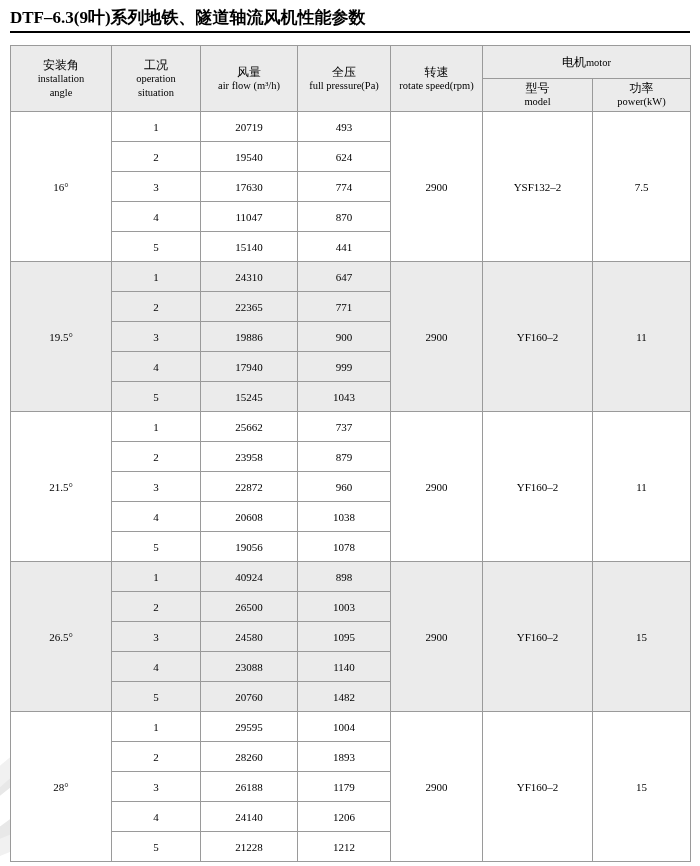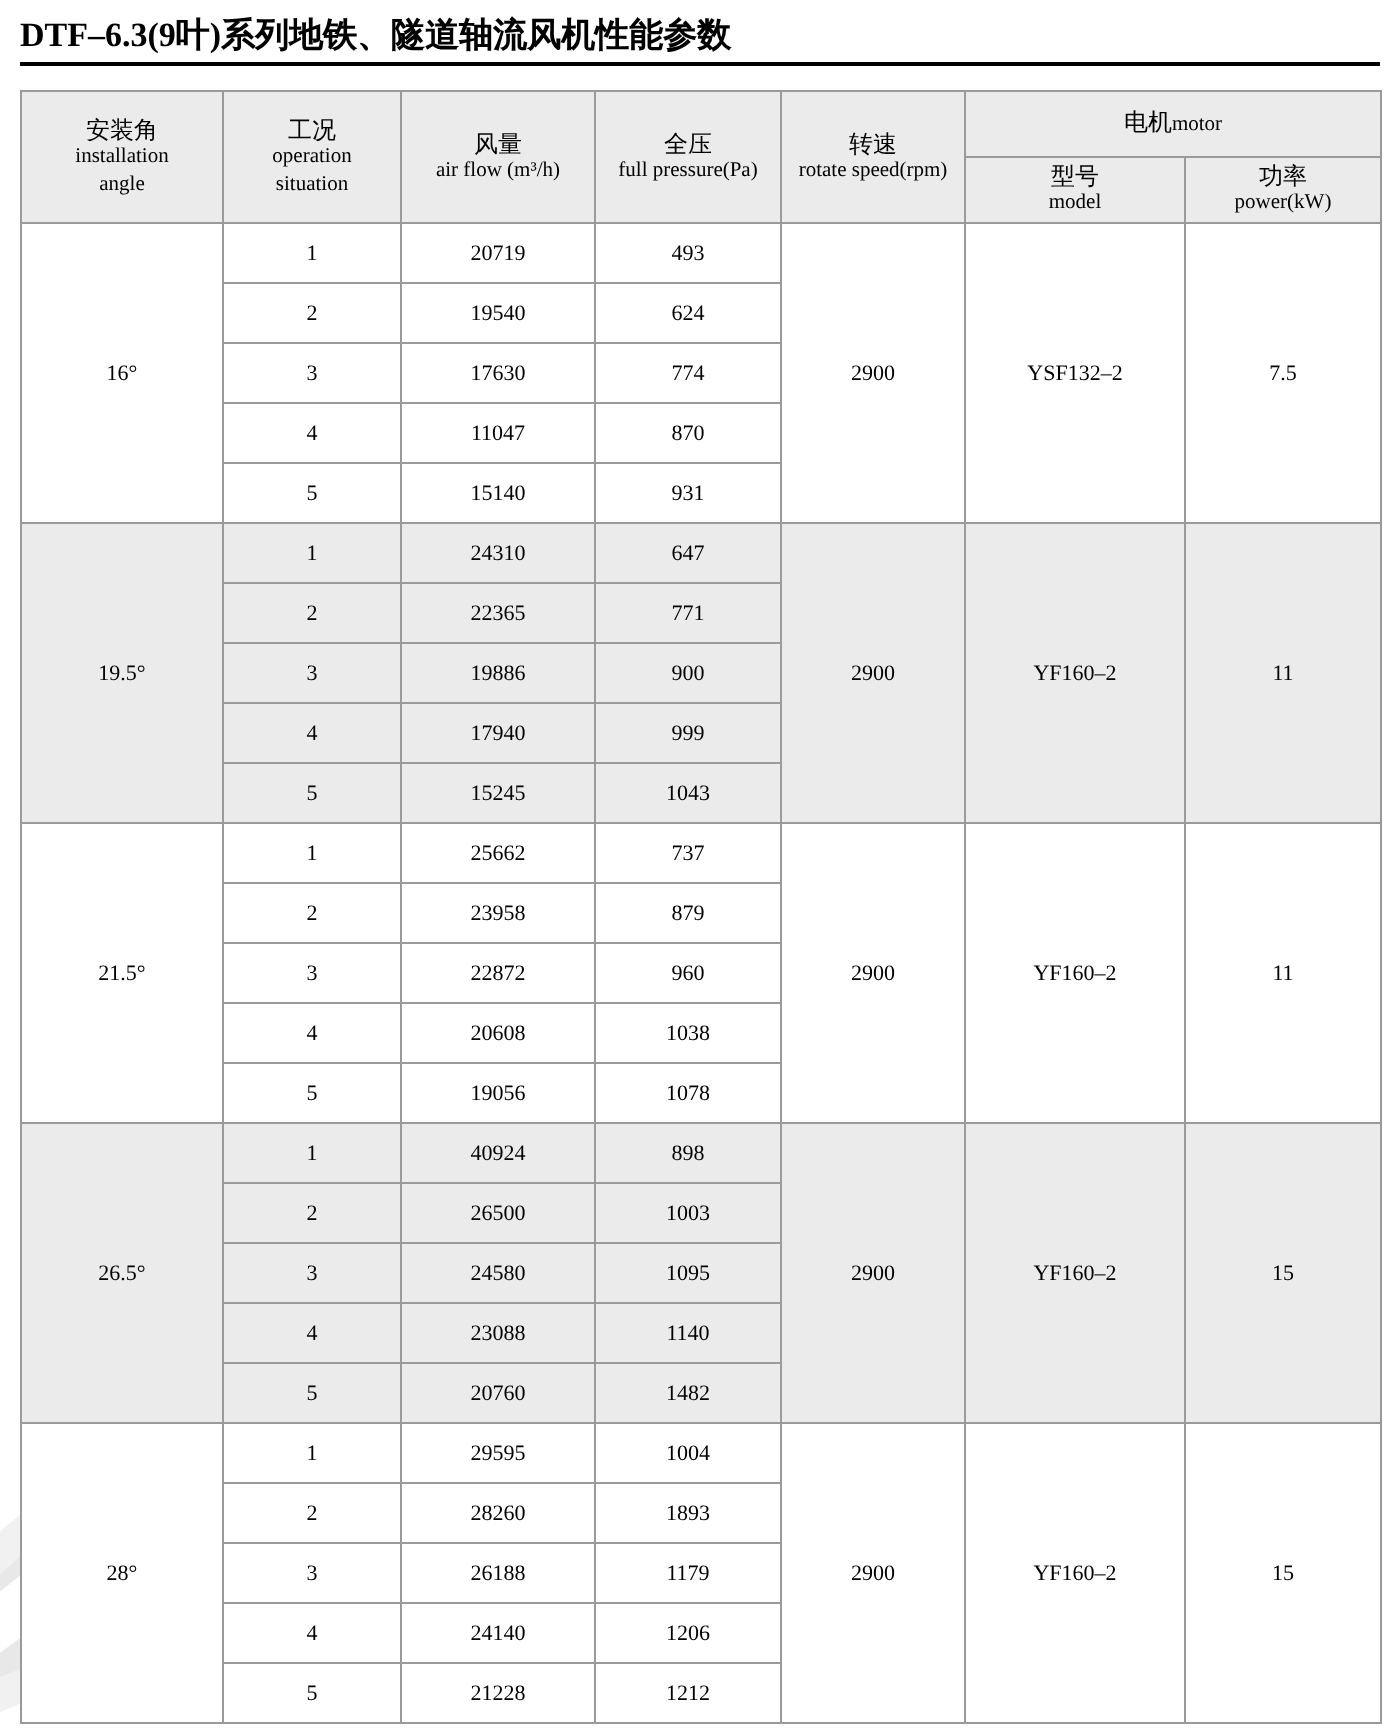--- a/index.html
+++ b/index.html
@@ -216,21 +216,21 @@
           <td class="num">774</td>
         </tr>
         <tr class="band-white">
           <td class="sit">4</td>
           <td class="num">11047</td>
           <td class="num">870</td>
         </tr>
         <tr class="band-white">
           <td class="sit">5</td>
           <td class="num">15140</td>
-          <td class="num">931</td>
+          <td class="num">441</td>
         </tr>
         <tr class="band-grey">
           <td class="angle-cell" rowspan="5">19.5°</td>
           <td class="sit">1</td>
           <td class="num">24310</td>
           <td class="num">647</td>
           <td class="speed-cell" rowspan="5">2900</td>
           <td class="model-cell" rowspan="5">YF160–2</td>
           <td class="power-cell" rowspan="5">11</td>
         </tr>

